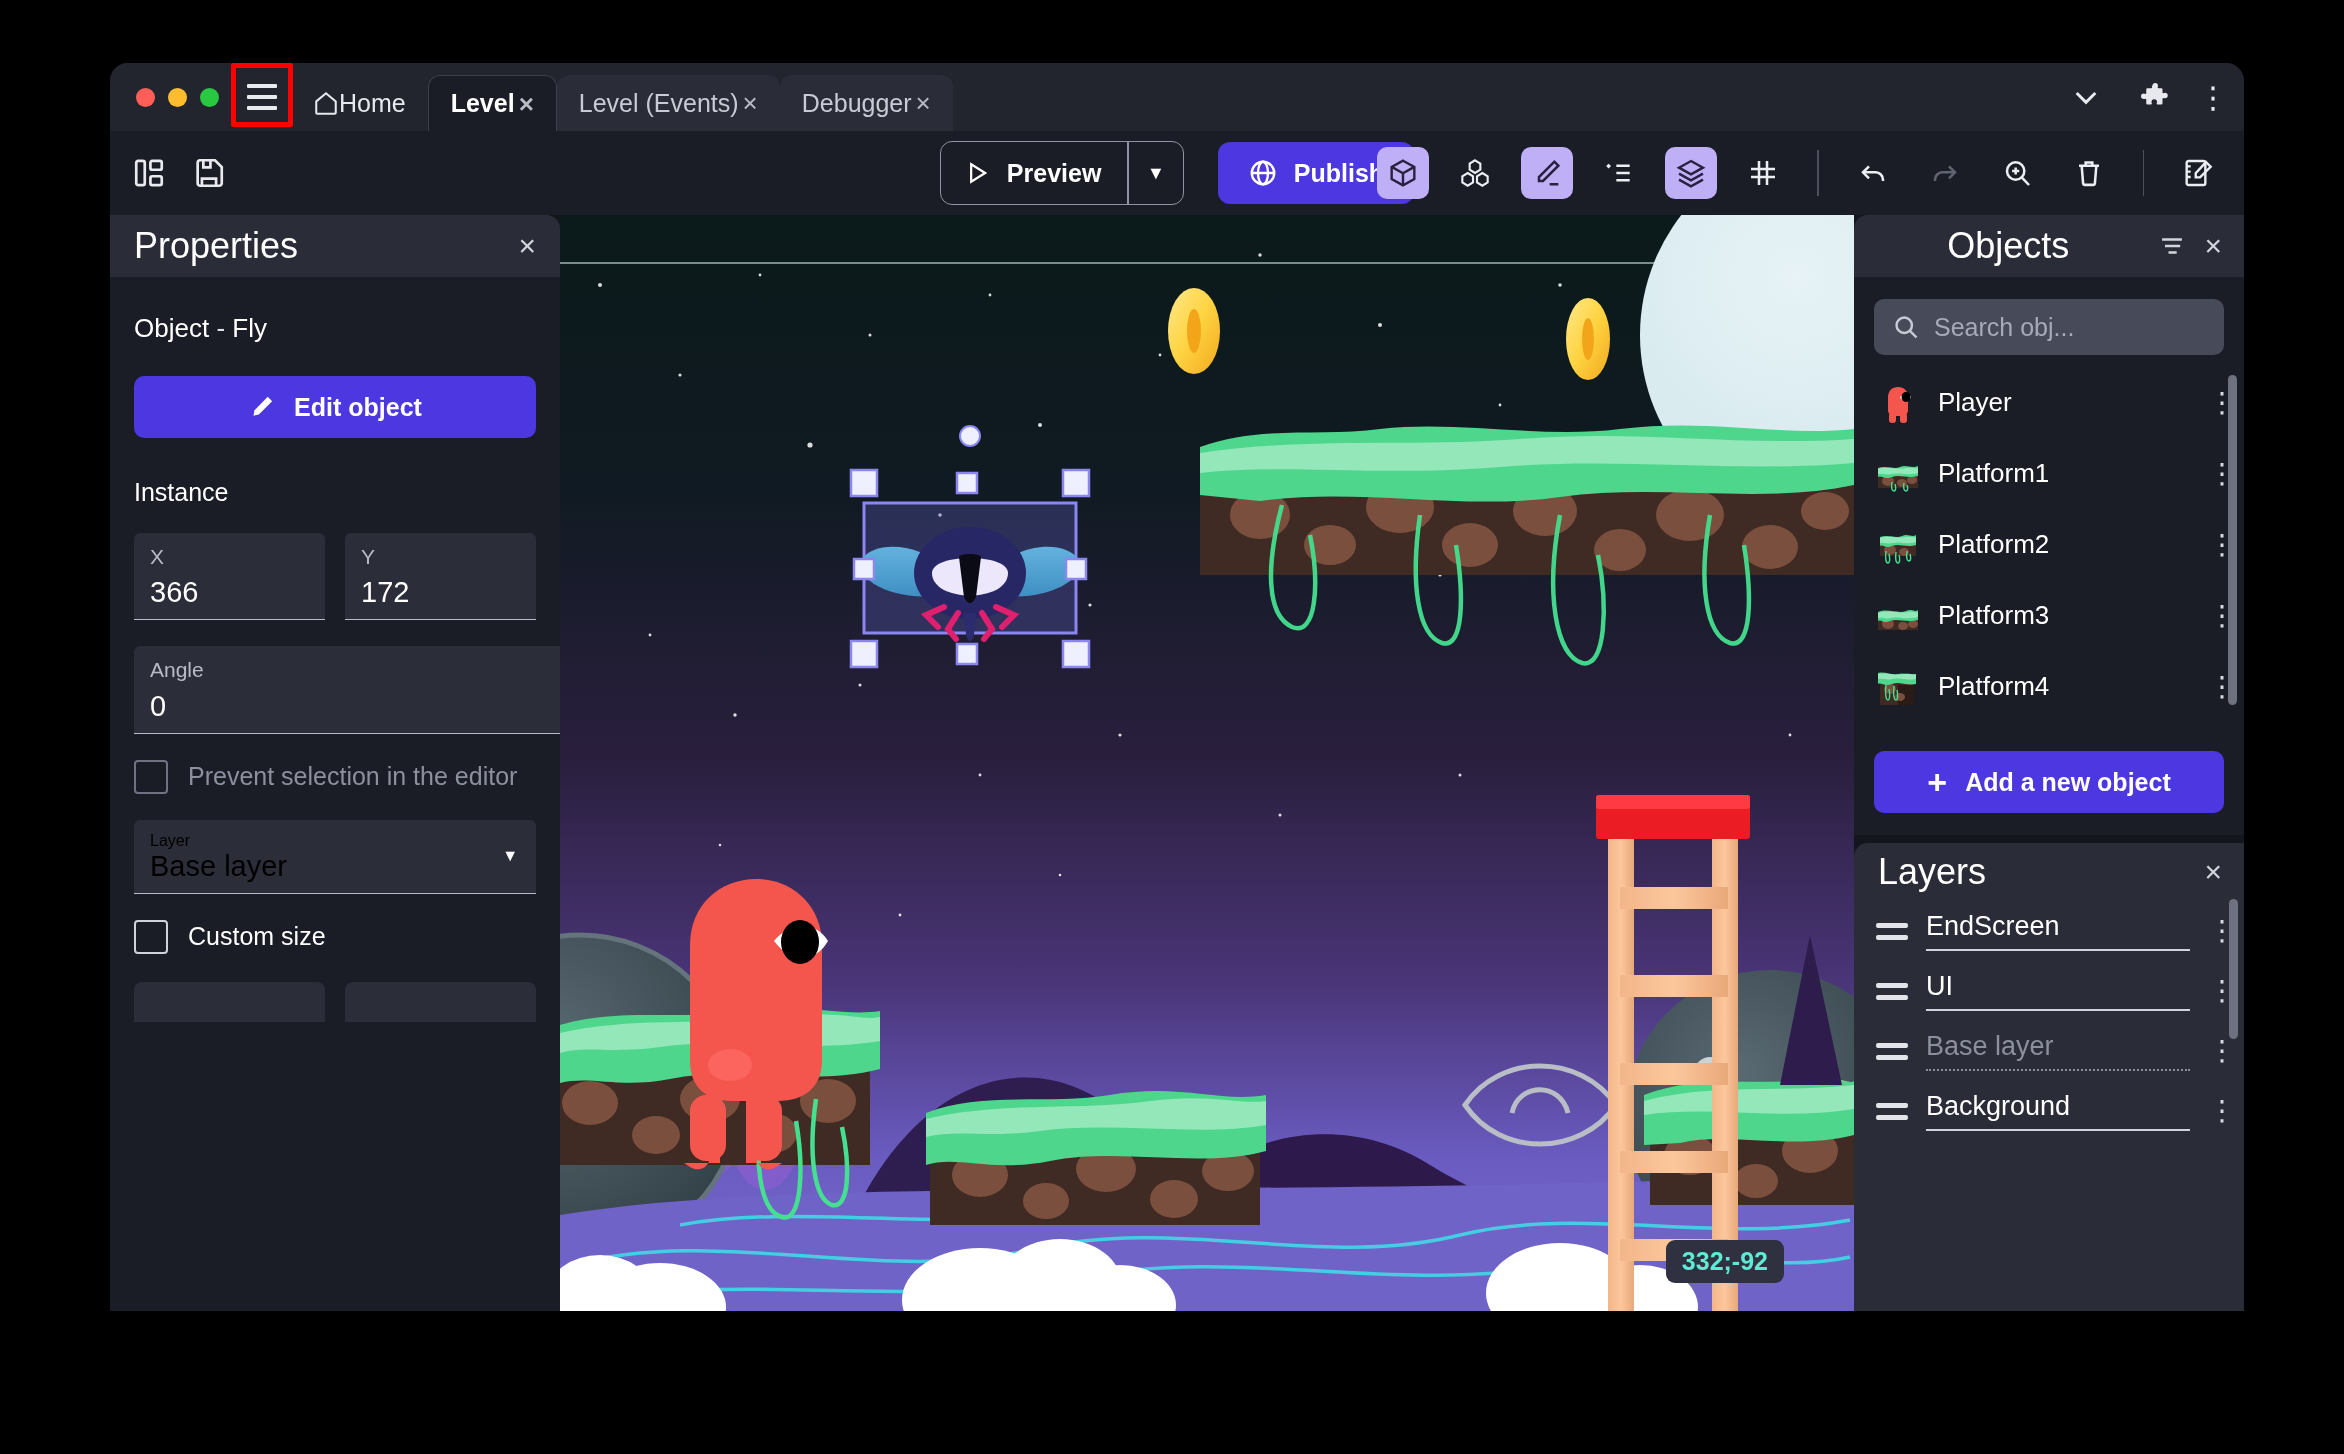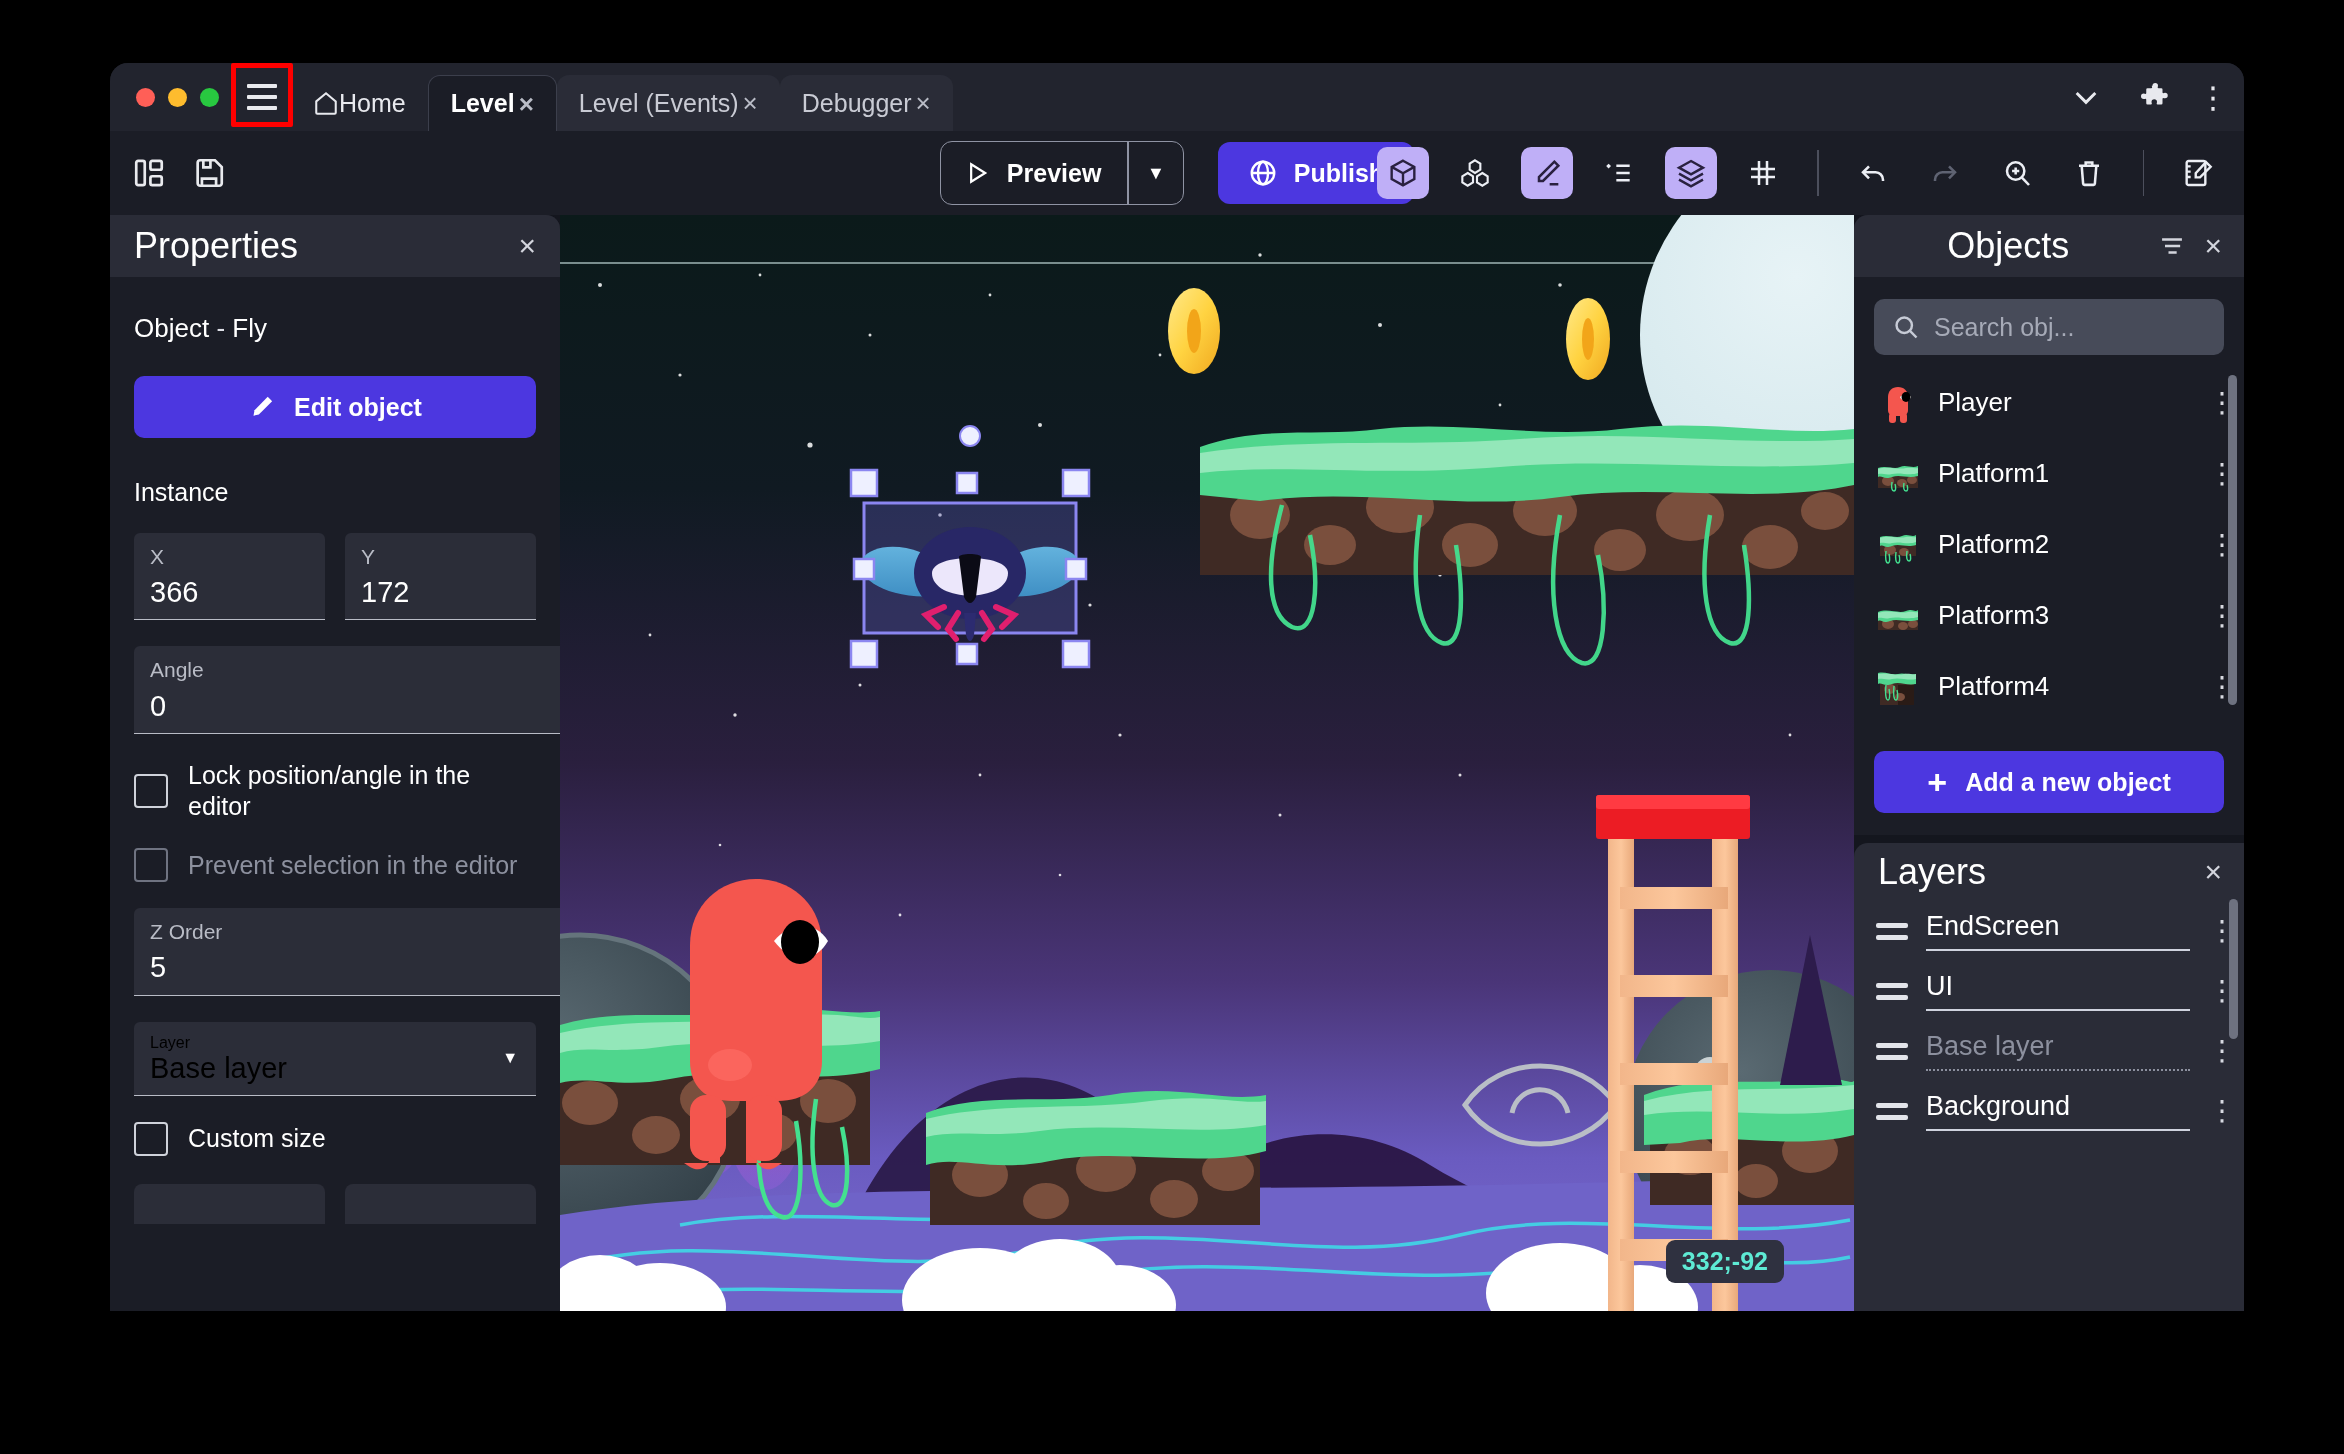--- a/index.html
+++ b/index.html
@@ -316,34 +316,26 @@
             <div class="flabel">Y</div>
             <div class="fvalue">172</div>
           </div>
         </div>
 
         <div class="field full" style="margin-top:26px;">
           <div class="flabel">Angle</div>
           <div class="fvalue">0</div>
         </div>
 
-        <div class="checkRow">
-          <span class="cbox"></span>
-          <span class="clabel">Lock position/angle in the editor</span>
-        </div>
 
         <div class="checkRow">
           <span class="cbox dim"></span>
           <span class="clabel dim">Prevent selection in the editor</span>
         </div>
 
-        <div class="field full" style="margin-top:26px;">
-          <div class="flabel">Z Order</div>
-          <div class="fvalue">5</div>
-        </div>
 
         <div class="selectField">
           <div class="flabel">Layer</div>
           <div class="fvalue">Base layer</div>
           <span class="selcaret">▼</span>
         </div>
 
         <div class="checkRow">
           <span class="cbox"></span>
           <span class="clabel">Custom size</span>

